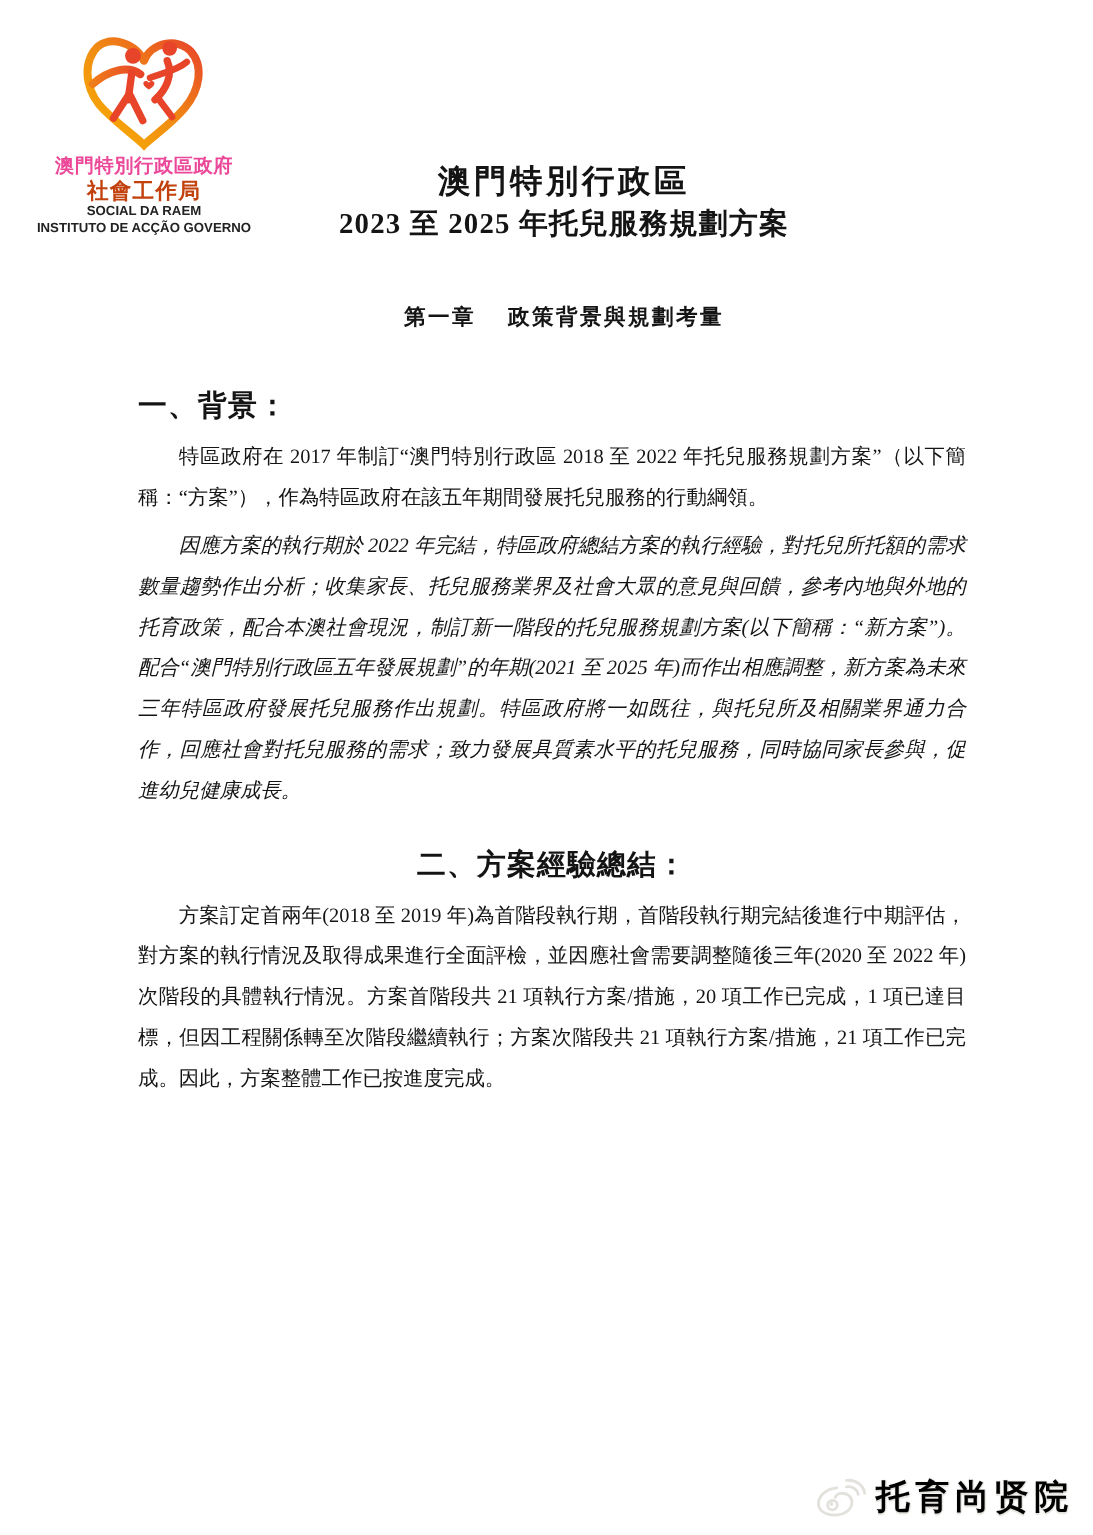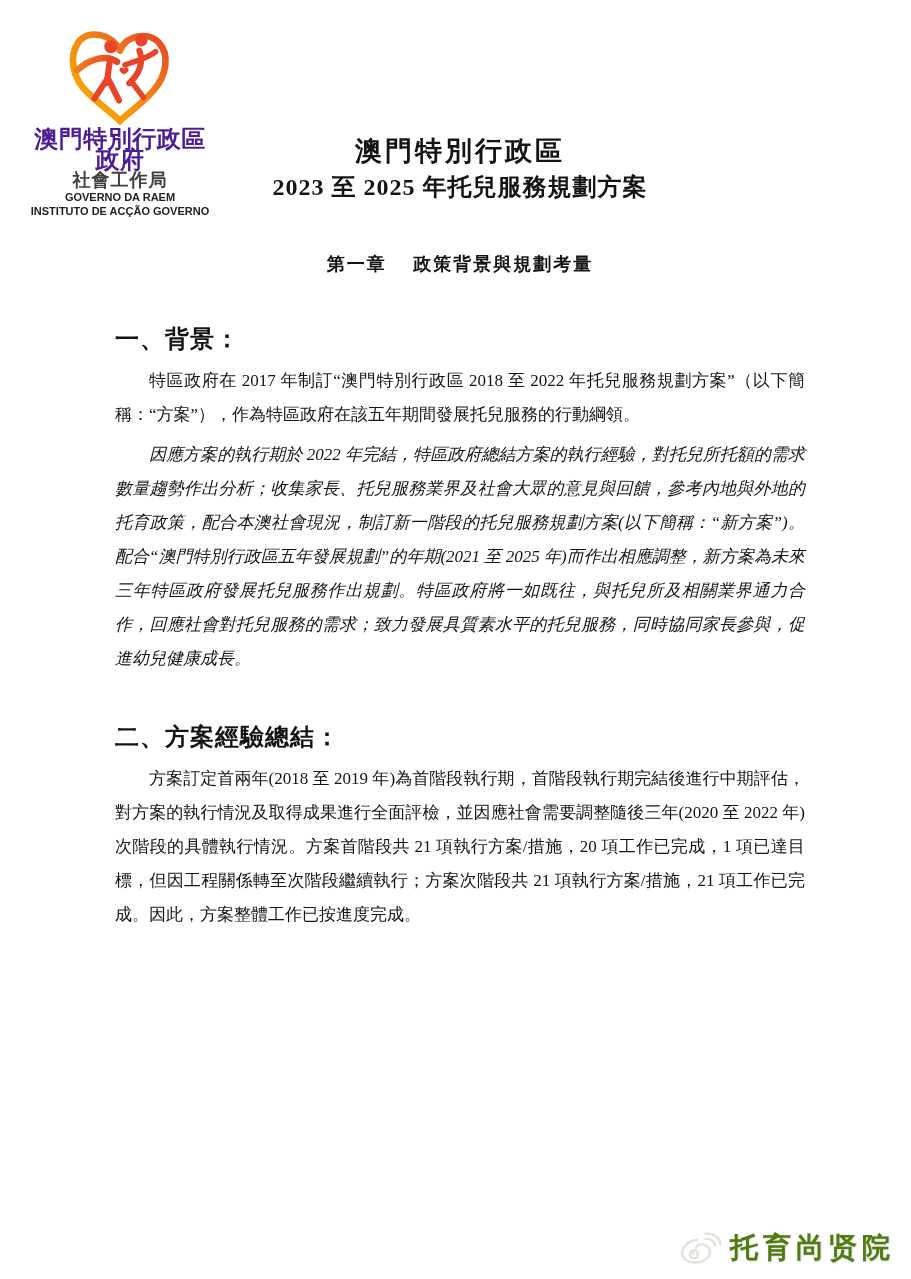--- a/index.html
+++ b/index.html
@@ -14,50 +14,50 @@
   .page { position: relative; width: 911px; height: 1279px; background: #ffffff; }
 
   
   .logo-block {
     position: absolute; left: 24px; top: 20px; width: 192px;
     text-align: center;
   }
   .logo-svg { width: 112px; height: 106px; display: block; margin: 0 auto 2px auto; }
   .org-zh1 {
     font-family: "Liberation Sans", "DejaVu Sans", sans-serif;
-    font-weight: bold; font-size: 24px; line-height: 21px; letter-spacing: 0.5px;
-    color: #4c1d95;
+    font-weight: bold; font-size: 16px; line-height: 21px; letter-spacing: 0.5px;
+    color: #ec4899;
   }
   .org-zh2 {
     font-family: "Liberation Sans", "DejaVu Sans", sans-serif;
     font-weight: bold; font-size: 18px; line-height: 21px; letter-spacing: 1px;
-    color: #404040;
+    color: #c2410c;
   }
   .org-pt {
     font-family: "Liberation Sans", "DejaVu Sans", sans-serif;
     font-weight: bold; font-size: 11px; line-height: 13.5px; color: #222;
   }
 
   
   .title-block {
-    position: absolute; left: 140px; top: 134px; width: 640px;
+    position: absolute; left: 150px; top: 134px; width: 640px;
     text-align: center;
   }
   .doc-title-1 { font-weight: bold; font-size: 27px; line-height: 34px; letter-spacing: 3px; }
   .doc-title-2 { font-weight: bold; font-size: 24px; line-height: 38px; letter-spacing: 1px; }
   .chapter-heading { font-weight: bold; font-size: 18px; margin-top: 46px; letter-spacing: 2px; }
 
   
   .content {
     position: absolute; left: 115px; top: 322px; width: 690px;
   }
   .sec-heading {
     font-size: 24px; font-weight: bold; line-height: 34px; letter-spacing: 1px;
   }
-  .sec-heading.sec2 { margin-top: 44px; }
+  .sec-heading.sec2 { margin-top: 28px; text-align: center; }
   .content p {
     font-size: 17px; line-height: 34px;
     text-align: justify; text-justify: inter-ideograph;
     text-indent: 2em;
     margin-top: 8px;
   }
   .content p.p-follow { margin-top: 6px; font-style: italic; }
   .sub-heading {
     font-size: 21px; font-weight: bold; line-height: 34px; margin-top: 6px;
   }
@@ -65,21 +65,21 @@
 
   
   .watermark {
     position: absolute; right: 16px; bottom: 12px;
     display: flex; align-items: center; gap: 8px;
     user-select: none;
   }
   .watermark-text {
     font-family: "Liberation Sans", "DejaVu Sans", sans-serif;
     font-weight: bold; font-size: 28px; letter-spacing: 5px;
-    color: #4d7c0f;
+    color: #000000;
     text-shadow: 0 0 1px #dbd9d4, 0 1px 1px #e3e1dc, 1px 0 1px #e3e1dc;
   }
   .weibo-svg { width: 44px; height: 34px; }
 </style>
 </head>
 <body>
 
 <div class="page">
 
   <div class="logo-block">
@@ -105,21 +105,21 @@
 
       <circle cx="76" cy="20" r="6" fill="#E8442A"></circle>
       <path d="M74 30 C 79 42, 73 54, 64 62" fill="none" stroke="#E8442A" stroke-width="6" stroke-linecap="round"></path>
       <path d="M60 44 C 70 40, 82 38, 90 31" fill="none" stroke="#E8442A" stroke-width="5.5" stroke-linecap="round"></path>
       <path d="M66 60 L78 76" fill="none" stroke="#E8442A" stroke-width="5.5" stroke-linecap="round"></path>
 
       <path d="M59 48 c -1.5 -2.5, -5 -1.5, -4.5 1 c 0.4 2, 3 3.5, 4.5 4.5 c 1.5 -1, 4.1 -2.5, 4.5 -4.5 c 0.5 -2.5, -3 -3.5, -4.5 -1" fill="#E8442A"></path>
     </svg>
     <div class="org-zh1">澳門特別行政區政府</div>
     <div class="org-zh2">社會工作局</div>
-    <div class="org-pt">GOVERNO DA RAEM</div>
+    <div class="org-pt">SOCIAL DA RAEM</div>
     <div class="org-pt">INSTITUTO DE ACÇÃO GOVERNO</div>
   </div>
 
   <div class="title-block">
     <div class="doc-title-1">澳門特別行政區</div>
     <div class="doc-title-2">2023 至 2025 年托兒服務規劃方案</div>
     <div class="chapter-heading">第一章　 政策背景與規劃考量</div>
   </div>
 
   <main class="content">

